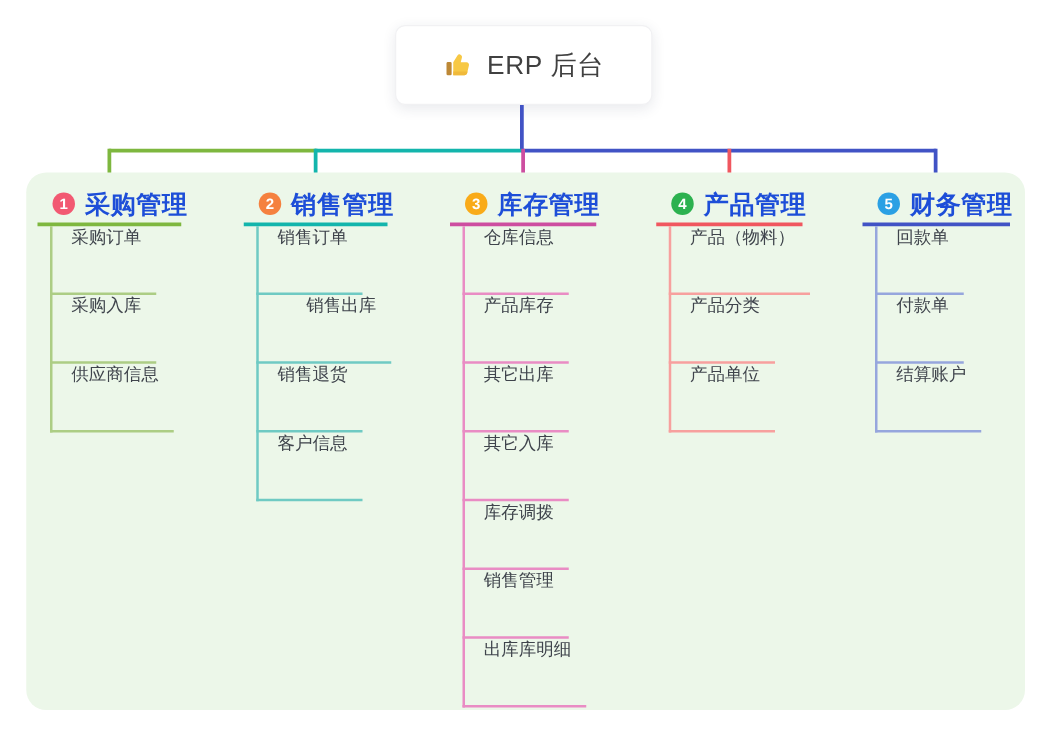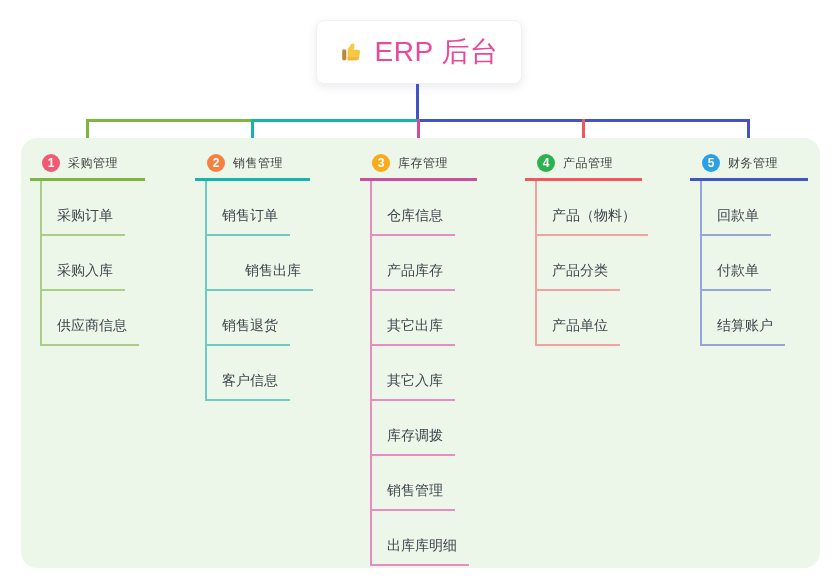--- a/index.html
+++ b/index.html
@@ -8,21 +8,21 @@
     font-family:"Liberation Sans","DejaVu Sans",sans-serif; background:#ffffff;
   }
   
   .root-card {
     position:absolute; left:316px; top:20px; width:206px; height:64px;
     background:#ffffff; border:1px solid #f1f1f3; border-radius:8px;
     box-shadow:0 3px 10px rgba(40,50,80,.10);
     display:flex; align-items:center; justify-content:center; gap:11px;
     box-sizing:border-box; cursor:pointer;
   }
-  .root-title { font-size:28px; color:#ec4899; font-weight:500; letter-spacing:.5px;text-align:center; }
+  .root-title { font-size:21px; color:#404040; font-weight:500; letter-spacing:.5px;text-align:center; }
   .thumb-icon { width:24px; height:24px; display:block; }
   
   .line { position:absolute; }
   .trunk { left:416px; top:84px; width:3px; height:37px; }
   .hseg  { top:119px; height:3px; }
   .drop  { top:119px; width:3px; height:31px; }
   
   .panel {
     position:absolute; left:21px; top:138px; width:799px; height:430px;
     background:#ecf7e9; border-radius:16px;
@@ -31,24 +31,24 @@
   .branch { position:absolute; top:148px; }
   .branch-head {
     display:flex; align-items:center; height:30px; padding-left:12px;
     border-bottom:3px solid #999; box-sizing:content-box; cursor:pointer;
   }
   .badge {
     width:18px; height:18px; border-radius:50%; flex:0 0 18px;
     color:#fff; font-size:12px; font-weight:bold; line-height:18px;
     text-align:center; margin-right:8px;
   }
-  .branch-label { font-size:12px; color:#404040; white-space:nowrap; letter-spacing:.5px; }
+  .branch-label { font-size:20px; color:#1d4ed8; white-space:nowrap; letter-spacing:.5px;font-weight:bold; }
   .children { position:relative; margin-left:10px; }
   .vline { position:absolute; left:0; top:0; bottom:0; width:2px; }
-  .child { height:55px; display:flex; align-items:flex-end; }
+  .child { height:55px; display:flex; }
   .child:first-child { height:48px; }
   .child-label {
     display:inline-block; font-size:14px; color:#3f444c; white-space:nowrap;
     padding:0 12px 9px 17px; border-bottom:2px solid #999; cursor:pointer;
   }
 </style>
 </head>
 <body>
 
 <div class="stage">

